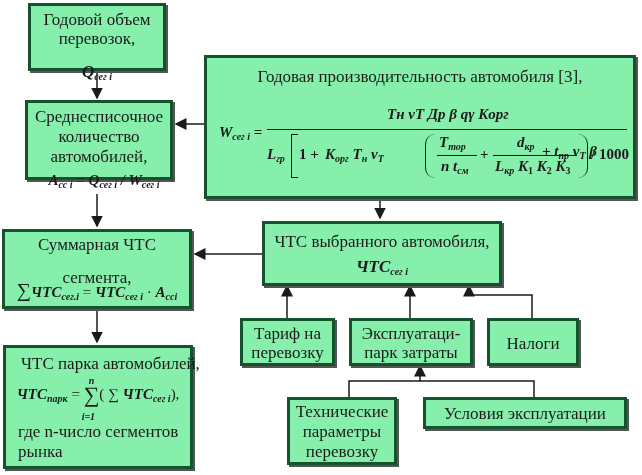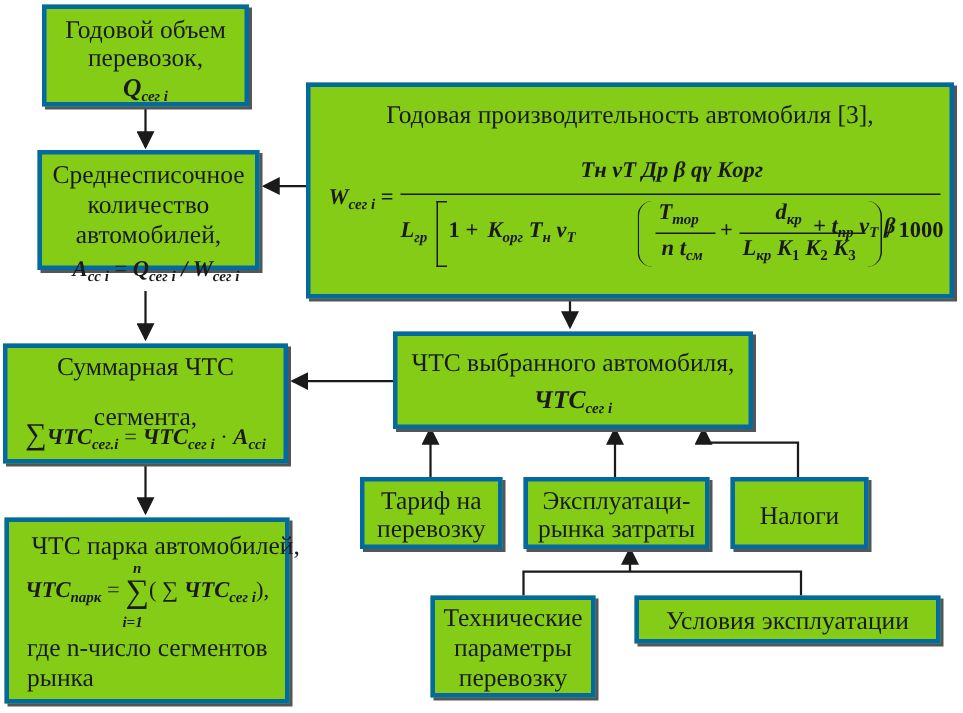--- a/index.html
+++ b/index.html
@@ -1,18 +1,18 @@
 <!DOCTYPE html>
 <html><head>
 <meta charset="utf-8">
 <style>
   html, body { margin: 0; padding: 0; background: #ffffff; }
   body { width: 642px; height: 475px; position: relative; overflow: hidden;
          font-family: "Liberation Serif", "DejaVu Serif", serif; color: #1a1a1a; }
-  .box { position: absolute; border: 3px solid #0369a1; background: #84cc16; box-sizing: border-box;
+  .box { position: absolute; border: 3px solid #14532d; background: #86efac; box-sizing: border-box;
          box-shadow: 2px 2px 0 #555; }
   .t { position: absolute; left: 0; right: 0; text-align: center; font-size: 17px; line-height: 20px; white-space: nowrap; }
   .m { font-style: italic; font-weight: bold; }
   .sub { font-size: 10px; vertical-align: -3px; font-style: italic; font-weight: bold; }
   svg.lines { position: absolute; left: 0; top: 0; }
   .f { position: absolute; font-weight: bold; font-style: italic; font-size: 15px; white-space: nowrap; }
   .fu { position: absolute; font-weight: bold; font-size: 15px; white-space: nowrap; }
 </style>
 </head>
 <body>
@@ -34,21 +34,21 @@
     <line x1="410" y1="318" x2="410" y2="286" marker-end="url(#ah)"></line>
     <polyline points="532,318 532,295 469,295 469,286" marker-end="url(#ah)"></polyline>
     <polyline points="349,397 349,381 534,381 534,397"></polyline>
     <line x1="420" y1="381" x2="420" y2="366" marker-end="url(#ah)"></line>
   </g>
 </svg>
 
 <div class="box" style="left:28px; top:3px; width:138px; height:68px;">
   <div class="t" style="top:4px;">Годовой объем</div>
   <div class="t" style="top:23px;">перевозок,</div>
-  <div class="t" style="top:43px;">
+  <div class="t" style="top:56px;">
     <span class="m">Q</span><span class="sub">сег i</span>
   </div>
 </div>
 
 <div class="box" style="left:25px; top:100px; width:148px; height:80px;">
   <div class="t" style="top:4px;">Среднесписочное</div>
   <div class="t" style="top:24px;">количество</div>
   <div class="t" style="top:44px;">автомобилей,</div>
   <div class="t" style="top:67px; font-size:15px;padding-left:10px;">
     <span class="m">A</span><span class="sub">сс i</span><span> = </span><span class="m">Q</span><span class="sub">сег i</span><span class="m"> / </span><span class="m">W</span><span class="sub">сег i</span>
@@ -120,21 +120,21 @@
   <div class="t" style="top:94px; text-align:left; left:12px;">рынка</div>
 </div>
 
 <div class="box" style="left:240px; top:318px; width:95px; height:48px;">
   <div class="t" style="top:3px;">Тариф на</div>
   <div class="t" style="top:22px;">перевозку</div>
 </div>
 
 <div class="box" style="left:349px; top:318px; width:124px; height:48px;">
   <div class="t" style="top:3px;">Эксплуатаци-</div>
-  <div class="t" style="top:22px;">рынка затраты</div>
+  <div class="t" style="top:22px;">парк затраты</div>
 </div>
 
 <div class="box" style="left:487px; top:318px; width:92px; height:48px;">
   <div class="t" style="top:13px;">Налоги</div>
 </div>
 
 <div class="box" style="left:287px; top:397px; width:110px; height:68px;">
   <div class="t" style="top:2px;">Технические</div>
   <div class="t" style="top:22px;">параметры</div>
   <div class="t" style="top:42px;">перевозку</div>

